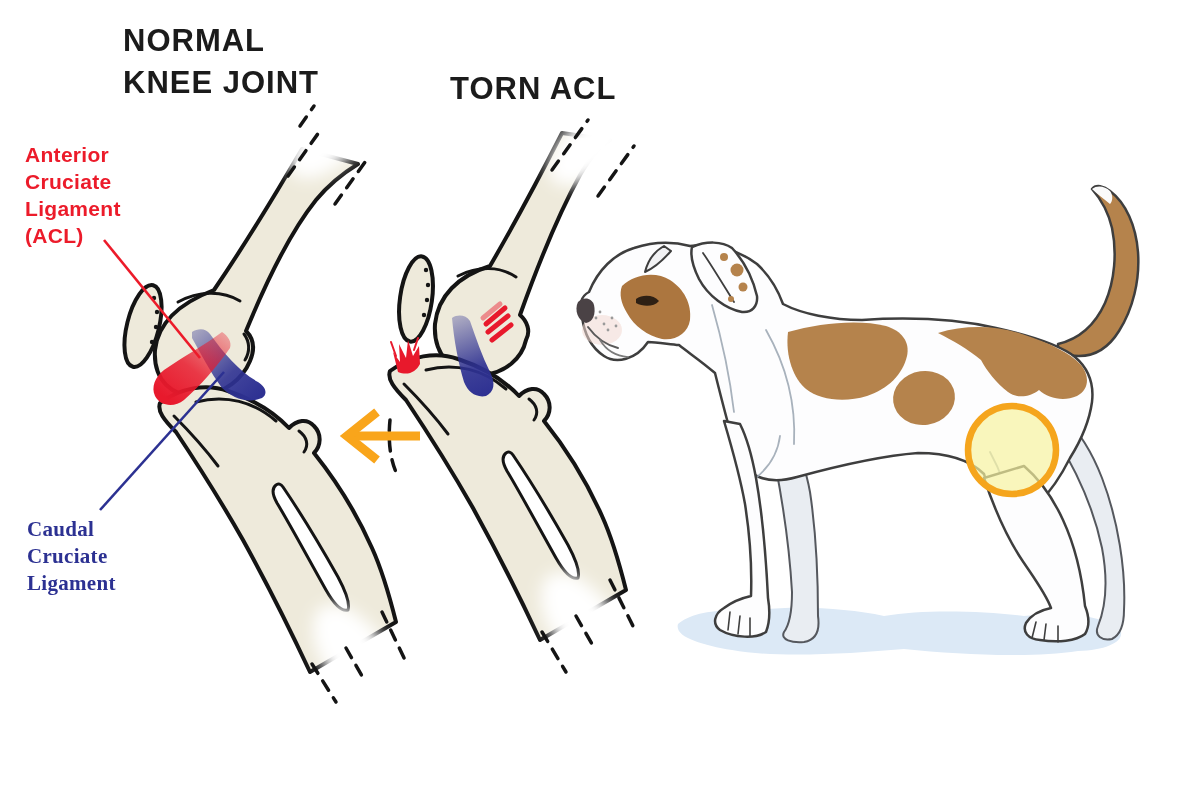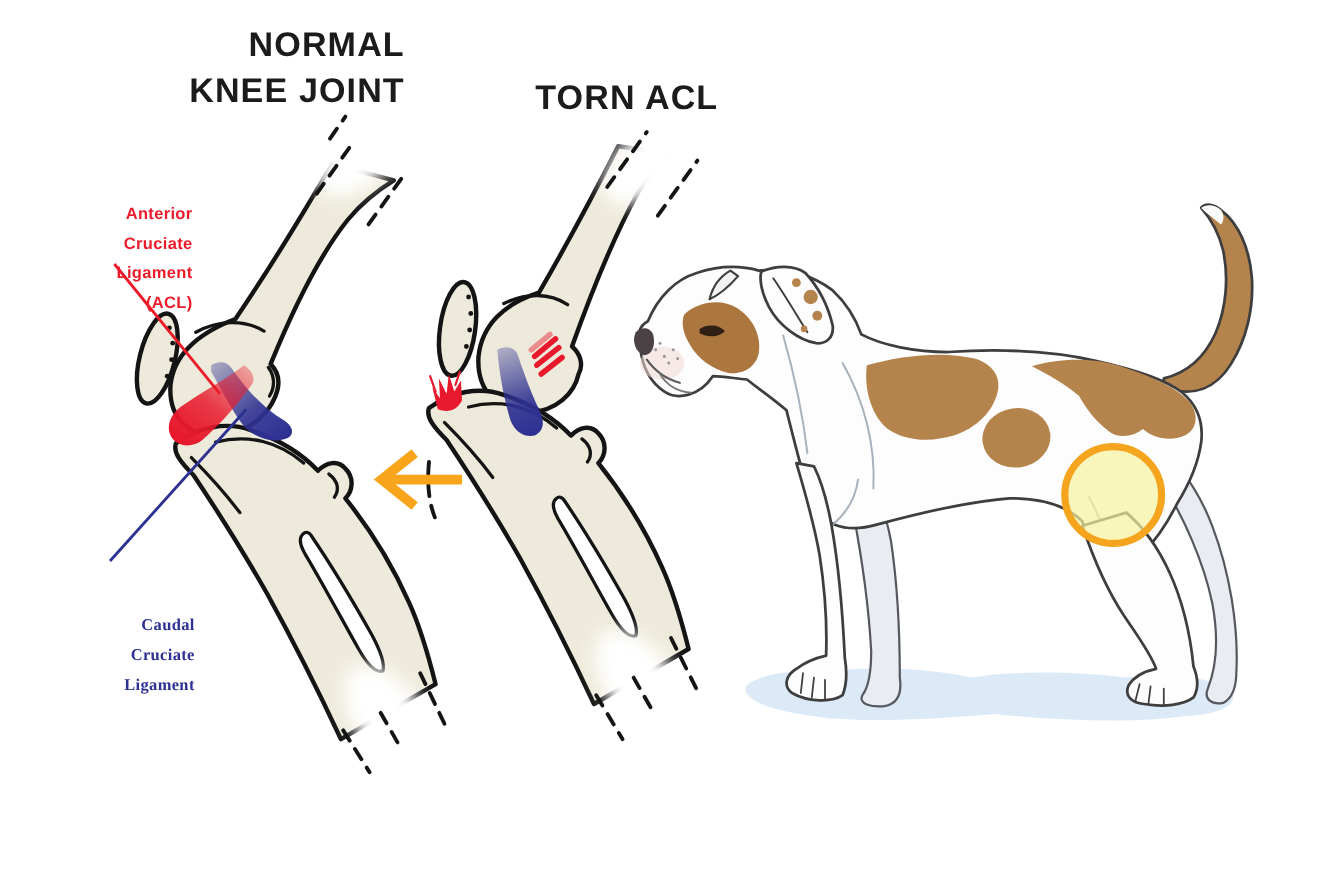--- a/index.html
+++ b/index.html
@@ -1,23 +1,23 @@
 <!DOCTYPE html>
 <html><head>
 <meta charset="utf-8">
 <style>
   html,body{margin:0;padding:0;background:#ffffff;}
   .canvas{position:relative;width:1200px;height:800px;background:#ffffff;overflow:hidden;
           font-family:"Liberation Sans",sans-serif;}
   .canvas svg{position:absolute;left:0;top:0;}
-  .txt{position:absolute;white-space:pre-line;text-align:right;font-weight:bold;}
+  .txt{position:absolute;white-space:pre-line;text-align:left;font-weight:bold;}
   .title{color:#1b1b1b;font-size:31px;line-height:42px;letter-spacing:1px;}
   .t-normal{left:123px;top:20px;width:245px;}
-  .t-torn{left:428px;top:68px;width:225px;}
-  .lbl{font-size:15px;line-height:27px;letter-spacing:0.3px;margin-top:40px;}
+  .t-torn{left:450px;top:68px;width:225px;}
+  .lbl{font-size:21px;line-height:27px;letter-spacing:0.3px;}
   .lbl-acl{left:25px;top:141px;width:150px;color:#EC1B2A;}
   .lbl-ccl{left:27px;top:516px;width:150px;color:#2C3192;font-family:Liberation Serif, serif;}
 </style>
 </head>
 <body>
 
 <div class="canvas">
 
 <svg width="1200" height="800" viewBox="0 0 1200 800">
   <defs>

